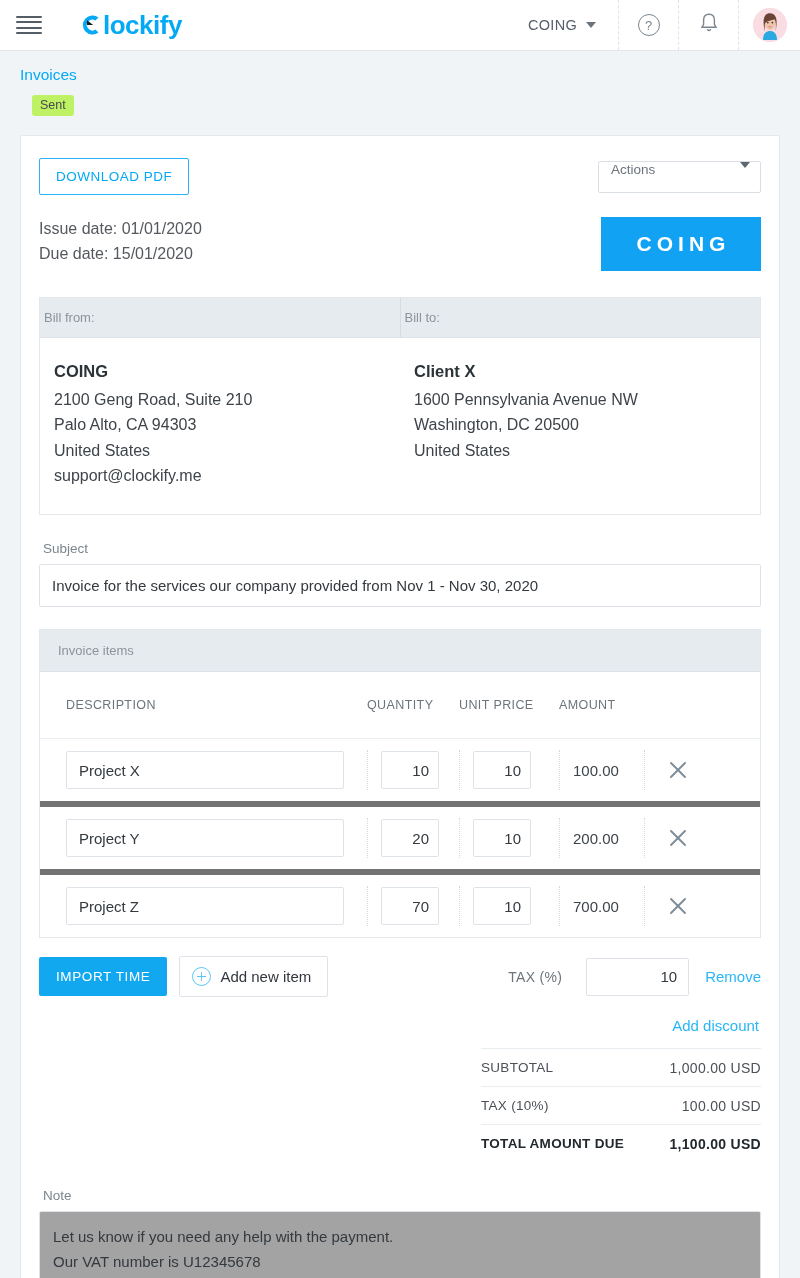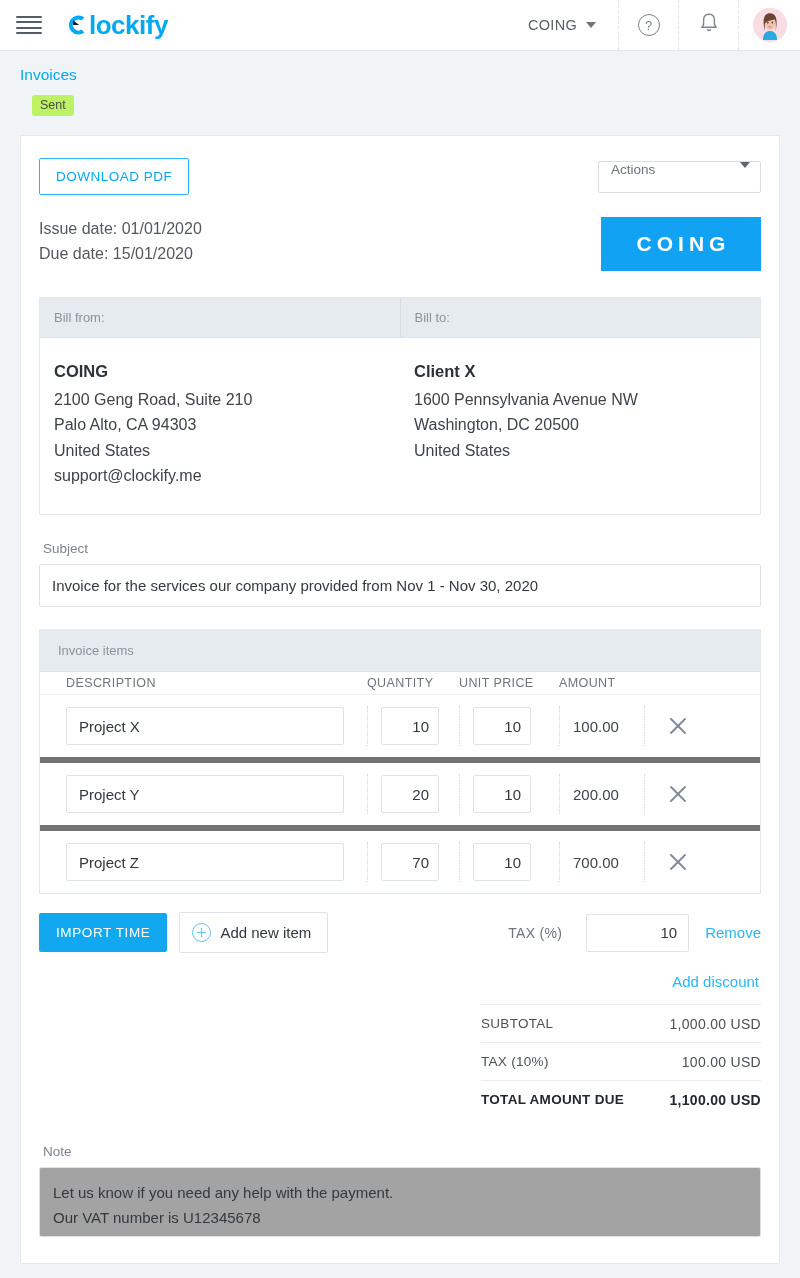--- a/index.html
+++ b/index.html
@@ -13,20 +13,21 @@
   }
 
   
   .topnav {
     height: 51px;
     background: #ffffff;
     display: flex;
     align-items: center;
     border-bottom: 1px solid #e4e8ec;
     position: relative;
+    gap: 14px;
   }
   .hamburger {
     width: 26px; height: 18px;
     margin-left: 16px;
     display: flex; flex-direction: column; justify-content: space-between;
     cursor: pointer;
   }
   .hamburger span { display: block; height: 2px; background: #555e66; border-radius: 1px; }
 
   .logo {
@@ -175,21 +176,21 @@
 
   
   .bill-wrap { margin-top: 26px; border: 1px solid #e3e8ec; }
   .bill-head {
     display: flex;
     background: #e6ebef;
     border-bottom: 1px solid #dde3e8;
   }
   .bill-head-cell {
     flex: 1;
-    padding: 12px 14px;
+    padding: 12px 4px;
     font-size: 13px;
     color: #8a949c;
   }
   .bill-head-cell.first { border-right: 1px solid #d5dbe0; }
   .bill-body { display: flex; padding: 24px 0 26px 0; }
   .bill-body-cell { flex: 1; padding: 0 14px; }
   .bill-name {
     font-size: 16.5px;
     font-weight: bold;
     color: #2c3338;
@@ -219,21 +220,21 @@
   .items-bar {
     background: #e6ebef;
     border-bottom: 1px solid #dde3e8;
     padding: 13px 18px;
     font-size: 13px;
     color: #8a949c;
   }
   .items-head {
     display: flex;
     border-bottom: 1px solid #e8edf1;
-    padding: 4px 0;
+    padding: 26px 0;
     font-size: 12.5px;
     color: #6c757c;
     letter-spacing: 0.4px;
   }
   .col-desc { width: 327px; padding-left: 26px; }
   .col-qty  { width: 92px; text-align: left; }
   .col-unit { width: 100px; text-align: left; }
   .col-amt  { width: 85px; text-align: left; }
   .col-del  { flex: 1; }
 

